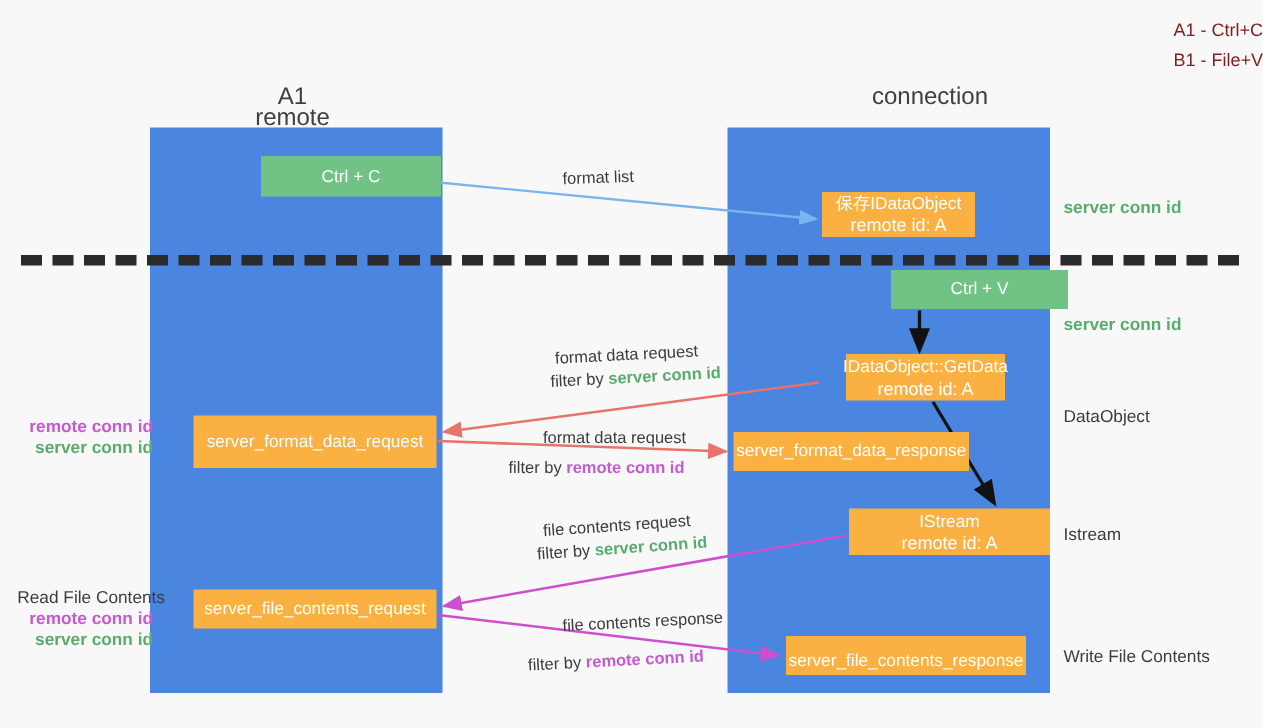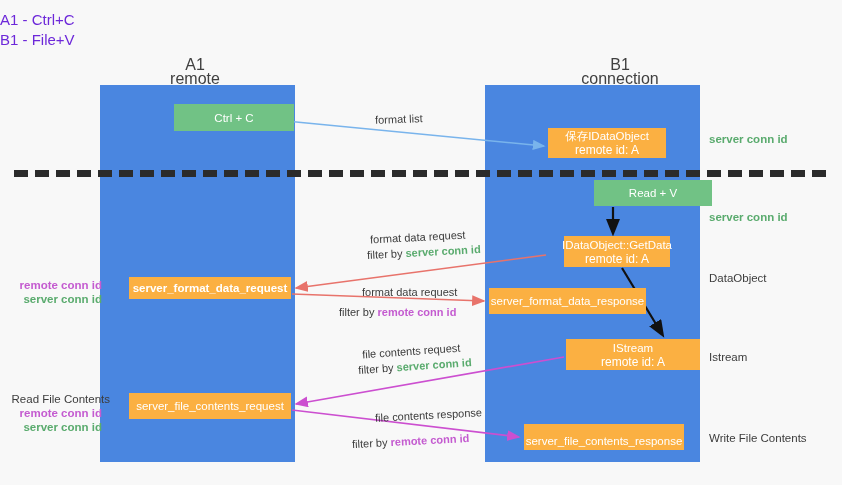--- a/index.html
+++ b/index.html
@@ -9,22 +9,22 @@
     font-family:"Liberation Sans","DejaVu Sans",sans-serif;
     color:#3c3c3c;
     position:relative;
     overflow:hidden;
   }
   #stage{position:absolute;left:0;top:0;width:842px;height:485px;}
   .abs{position:absolute;}
 
   
   #title{
-    left:0;top:10px;width:842px;text-align:left;
-    font-size:15px;line-height:20px;color:#6d28d9;
+    left:0;top:10px;width:842px;text-align:right;
+    font-size:12px;line-height:20px;color:#7f1d1d;
   }
 
   
   .col-head{
     text-align:center;font-size:16px;line-height:14px;color:#404040;
   }
   #head-a1{left:120px;top:58px;width:150px;}
   #head-b1{left:520px;top:58px;width:200px;}
 
   
@@ -45,24 +45,24 @@
     align-items:center;justify-content:center;
     color:#ffffff;font-size:11.5px;line-height:14px;
     text-align:center;
     padding:2px 6px;
   }
   .box .l2{font-size:12px;}
   .green{background:#71c285;margin-left:40px;}
   .orange{background:#fbb042;}
 
   #b-ctrlc{left:134px;top:104px;width:120px;height:27px;}
-  #b-dataobj{left:548px;top:128px;width:118px;height:30px;}
+  #b-dataobj{left:548px;top:128px;width:102px;height:30px;}
   #b-ctrlv{left:554px;top:180px;width:118px;height:26px;}
   #b-getdata{left:564px;top:236px;width:106px;height:31px;}
-  #b-fmtreq{left:129px;top:277px;width:162px;height:22px;font-weight:bold;}
+  #b-fmtreq{left:129px;top:277px;width:162px;height:35px;}
   #b-fmtresp{left:489px;top:288px;width:157px;height:26px;}
   #b-istream{left:566px;top:339px;width:134px;height:31px;}
   #b-filereq{left:129px;top:393px;width:162px;height:26px;}
   #b-fileresp{left:524px;top:424px;width:160px;height:26px;justify-content:flex-end;}
 
   
   .side{font-size:11.5px;line-height:14px;color:#404040;}
   .green-t{color:#5aab6e;font-weight:bold;}
   .purple-t{color:#c45bd0;font-weight:bold;}
   .plain-t{color:#3c3c3c;}
@@ -105,21 +105,20 @@
   </div>
 
   <div class="abs lane" id="lane-a1"></div>
   <div class="abs lane" id="lane-b1"></div>
 
   <div class="abs col-head" id="head-a1">
     <div>A1</div>
     <div>remote</div>
   </div>
   <div class="abs col-head" id="head-b1">
-    <div>B1</div>
     <div>connection</div>
   </div>
 
   <svg id="wires">
     <defs>
       <marker id="ah-blue" markerWidth="9" markerHeight="9" refX="7" refY="3.2" orient="auto">
         <path d="M0,0 L8,3.2 L0,6.4 z" fill="#79b4ec"></path>
       </marker>
       <marker id="ah-red" markerWidth="9" markerHeight="9" refX="7" refY="3.2" orient="auto">
         <path d="M0,0 L8,3.2 L0,6.4 z" fill="#e8736b"></path>
@@ -152,21 +151,21 @@
   <div class="abs box green" id="b-ctrlc">
     <span>Ctrl + C</span>
   </div>
 
   <div class="abs box orange" id="b-dataobj">
     <span>保存IDataObject</span>
     <span class="l2">remote id: A</span>
   </div>
 
   <div class="abs box green" id="b-ctrlv">
-    <span>Read + V</span>
+    <span>Ctrl + V</span>
   </div>
 
   <div class="abs box orange" id="b-getdata">
     <span>IDataObject::GetData</span>
     <span class="l2">remote id: A</span>
   </div>
 
   <div class="abs box orange" id="b-fmtreq">
     <span>server_format_data_request</span>
   </div>

